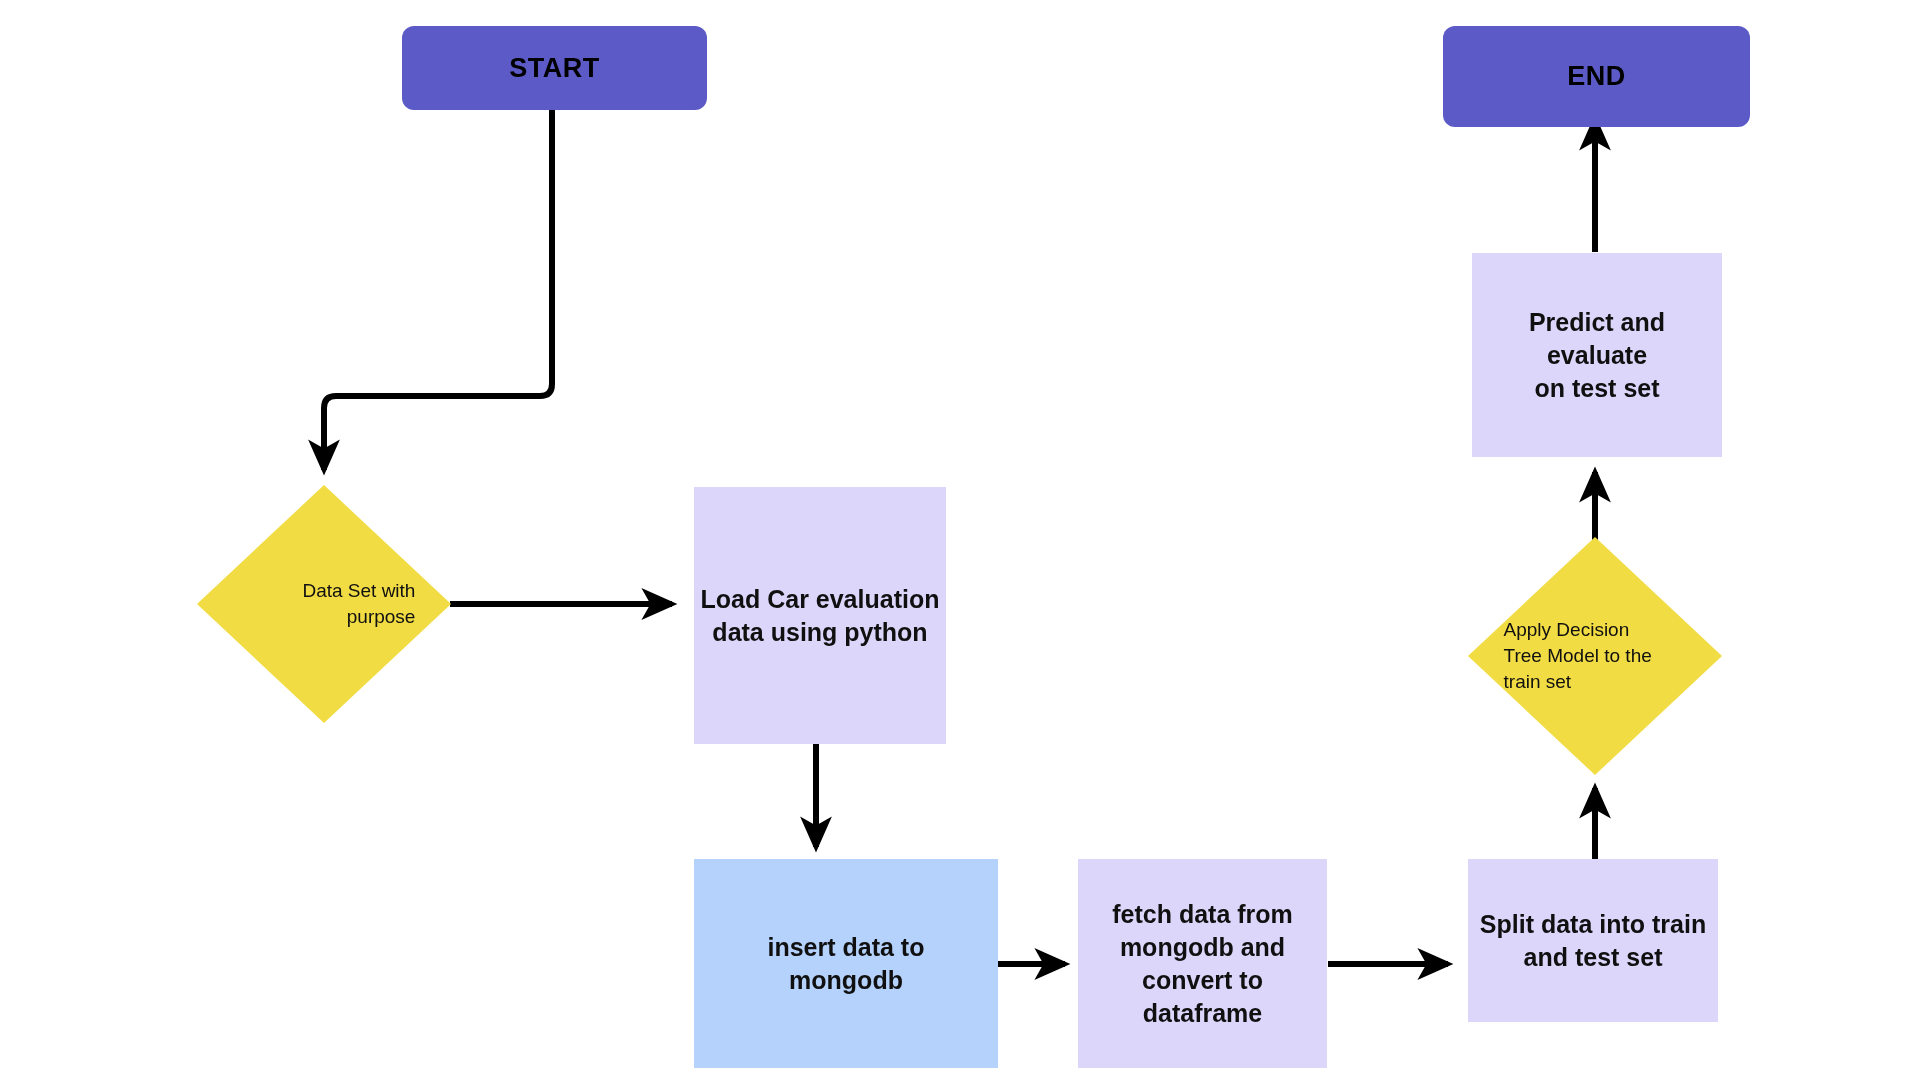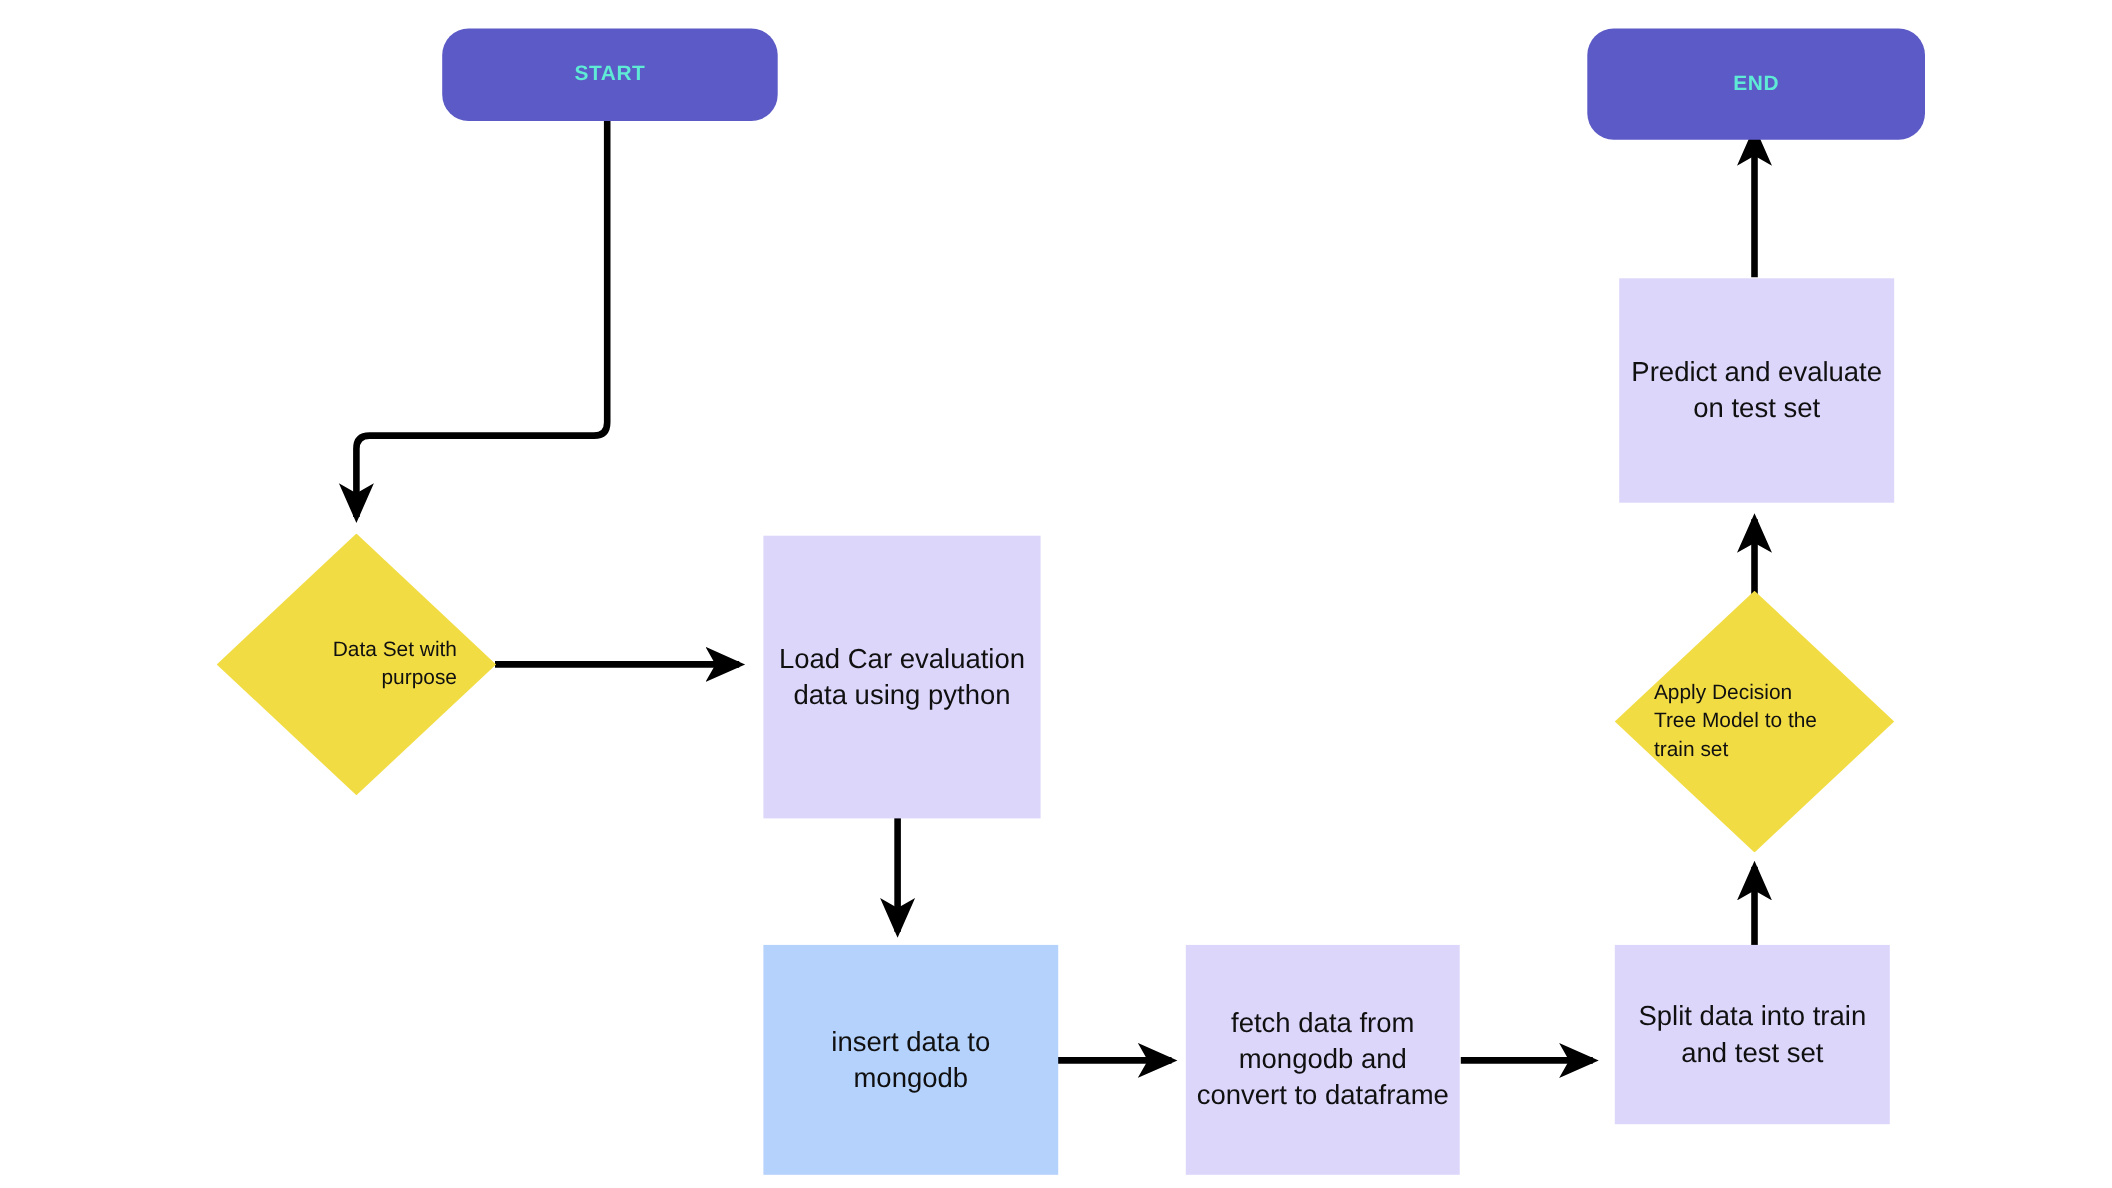--- a/index.html
+++ b/index.html
@@ -27,34 +27,35 @@
     height: 1080px;
     pointer-events: none;
   }
   .node {
     position: absolute;
     box-sizing: border-box;
     display: flex;
     align-items: center;
     justify-content: center;
     text-align: center;
+    font-weight: bold;
   }
   .node .label {
     display: block;
     width: 100%;
     padding: 0 6px;
     box-sizing: border-box;
     white-space: pre-line;
   }
   
   .terminator {
-    border-radius: 24px;
-    color: #5eead4;
+    border-radius: 12px;
+    color: #000000;
     font-weight: bold;
-    font-size: 19px;
+    font-size: 27px;
     letter-spacing: 0.5px;
   }
   
   .process {
     font-size: 25px;
     color: #101010;
     line-height: 1.32;
   }
   
   .decision {
@@ -122,21 +123,21 @@
     <div class="diamond-shape" style="background:#F2DC44;"></div>
     <span class="label">Data Set with
 purpose</span>
   </div>
 
   <div class="node process" style="left:694px; top:487px; width:252px; height:257px; background:#DDD6FB;">
     <span class="label">Load Car evaluation
 data using python</span>
   </div>
 
-  <div class="node process" style="left:694px; top:859px; width:268px; height:209px; background:#B5D2FC;">
+  <div class="node process" style="left:694px; top:859px; width:304px; height:209px; background:#B5D2FC;">
     <span class="label">insert data to
 mongodb</span>
   </div>
 
   <div class="node process" style="left:1078px; top:859px; width:249px; height:209px; background:#DDD6FB;">
     <span class="label">fetch data from
 mongodb and
 convert to dataframe</span>
   </div>
 

